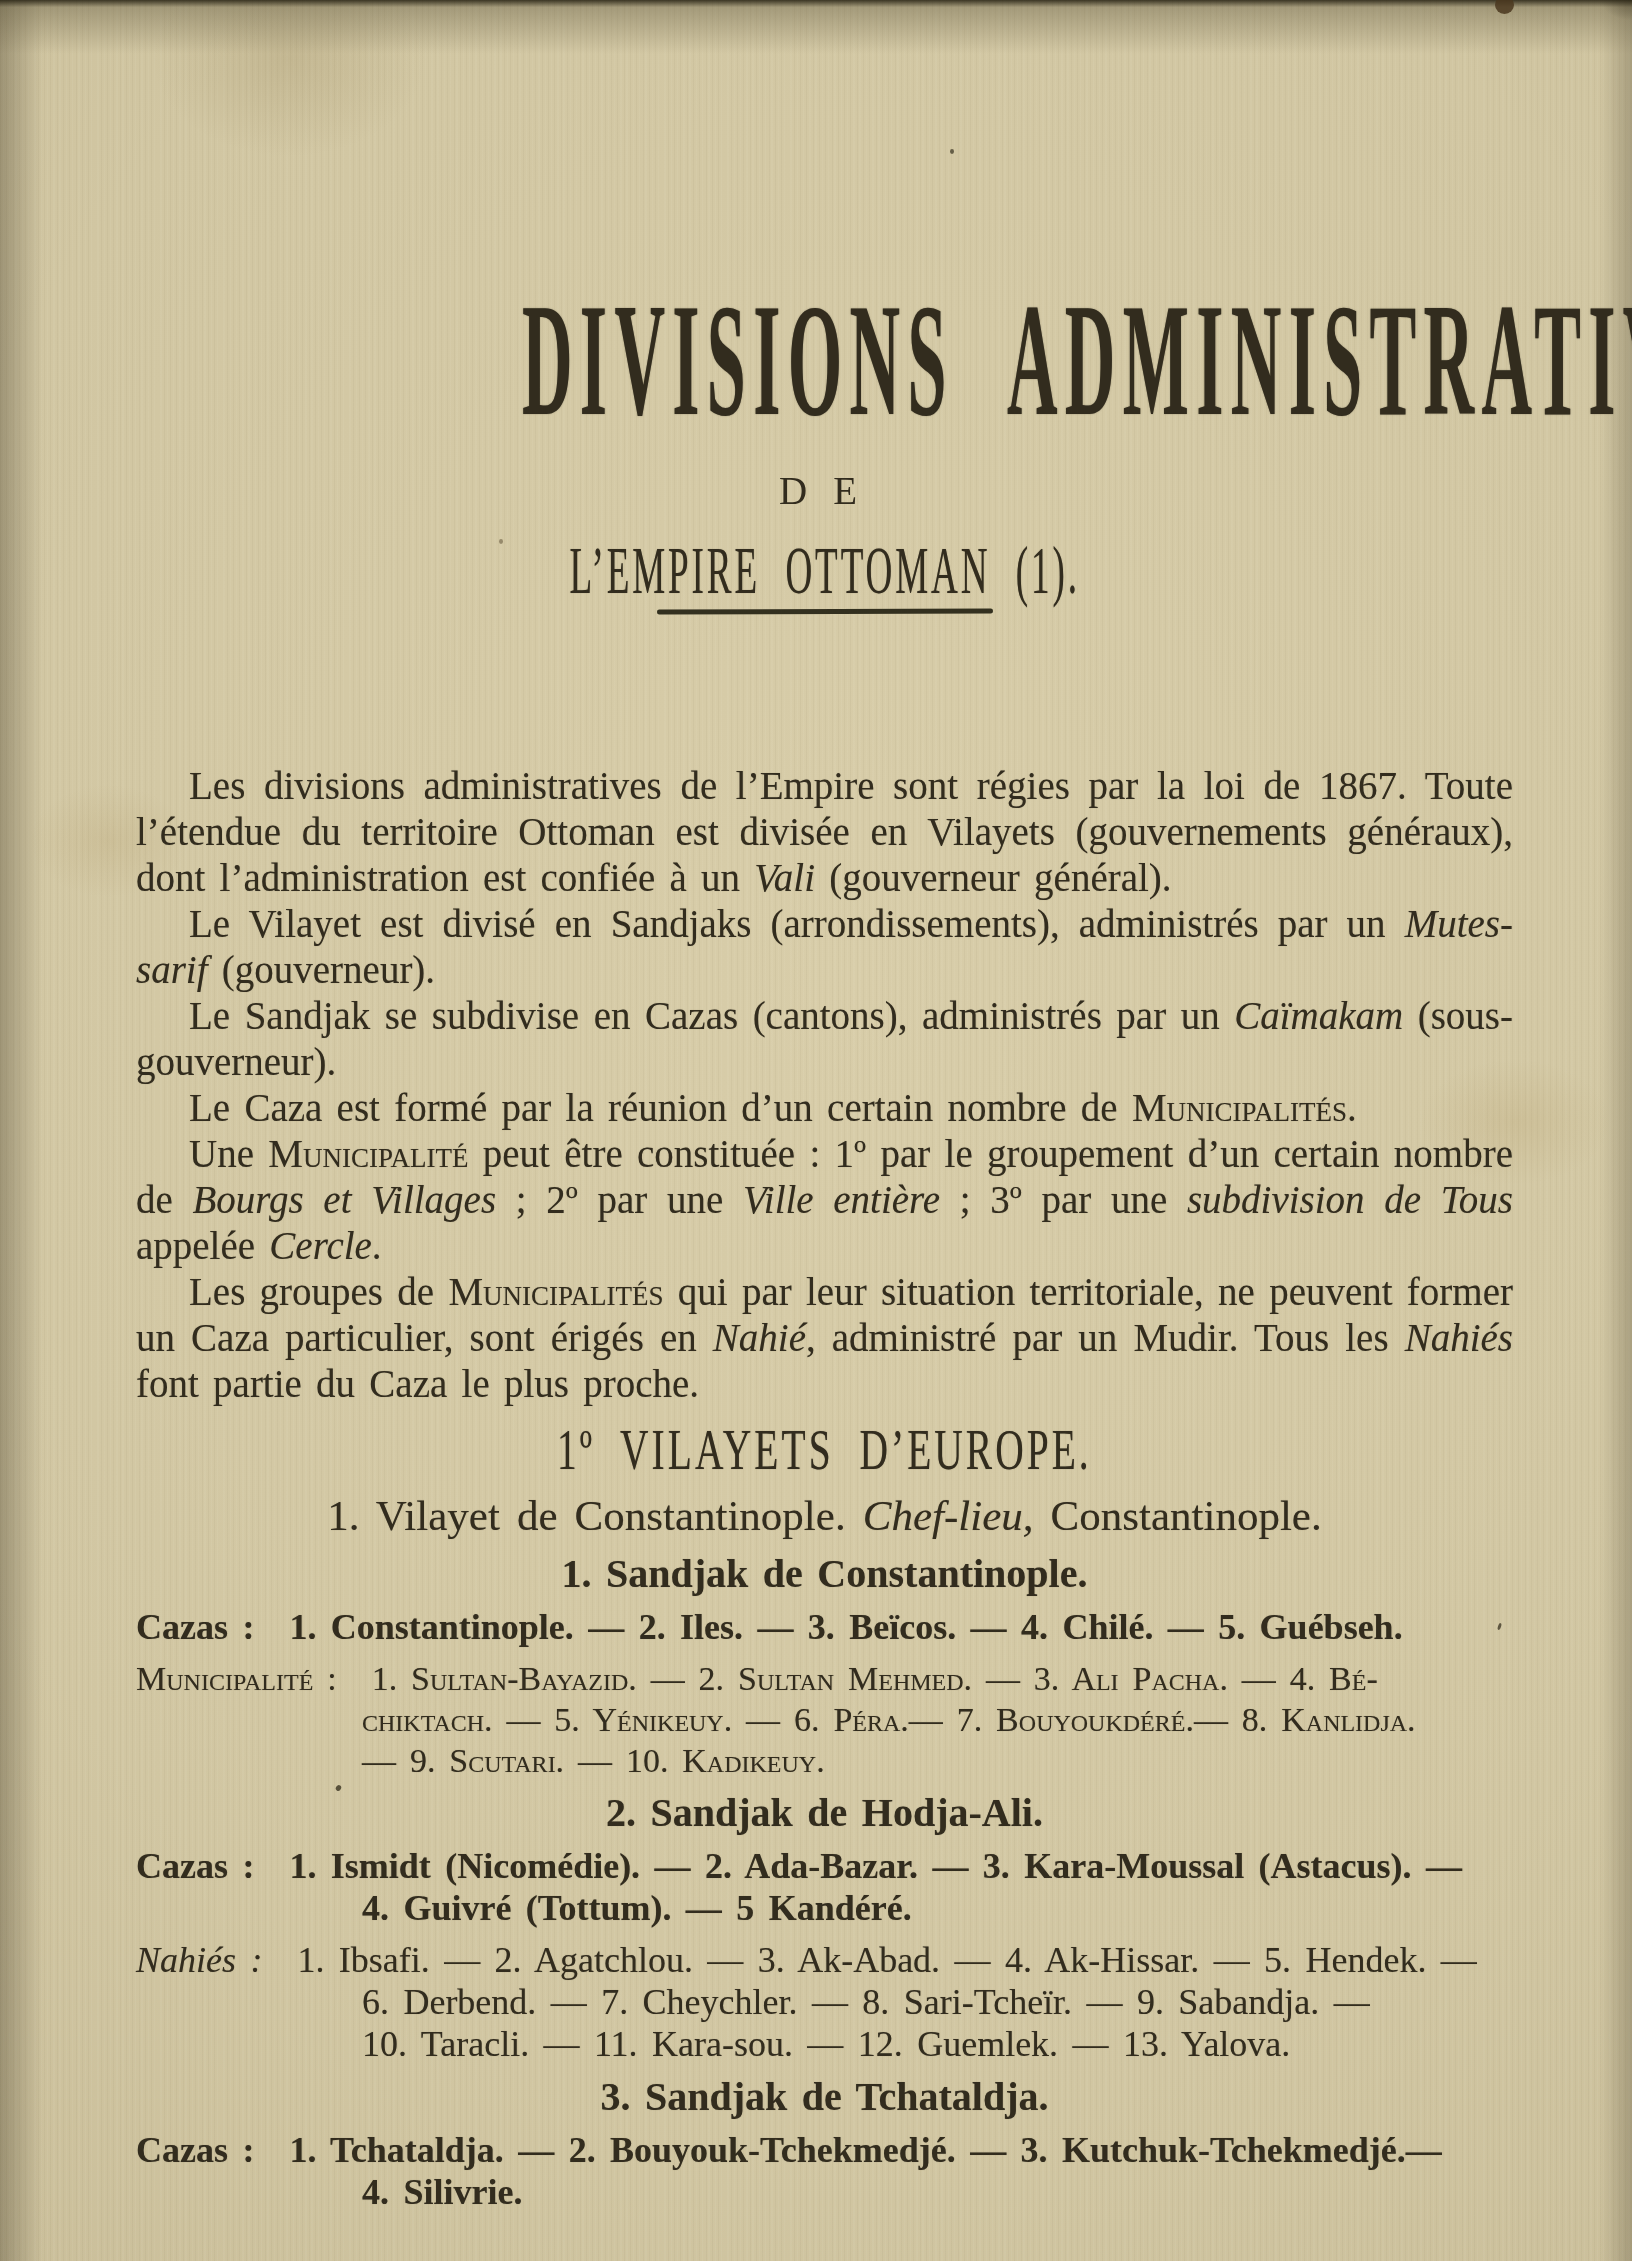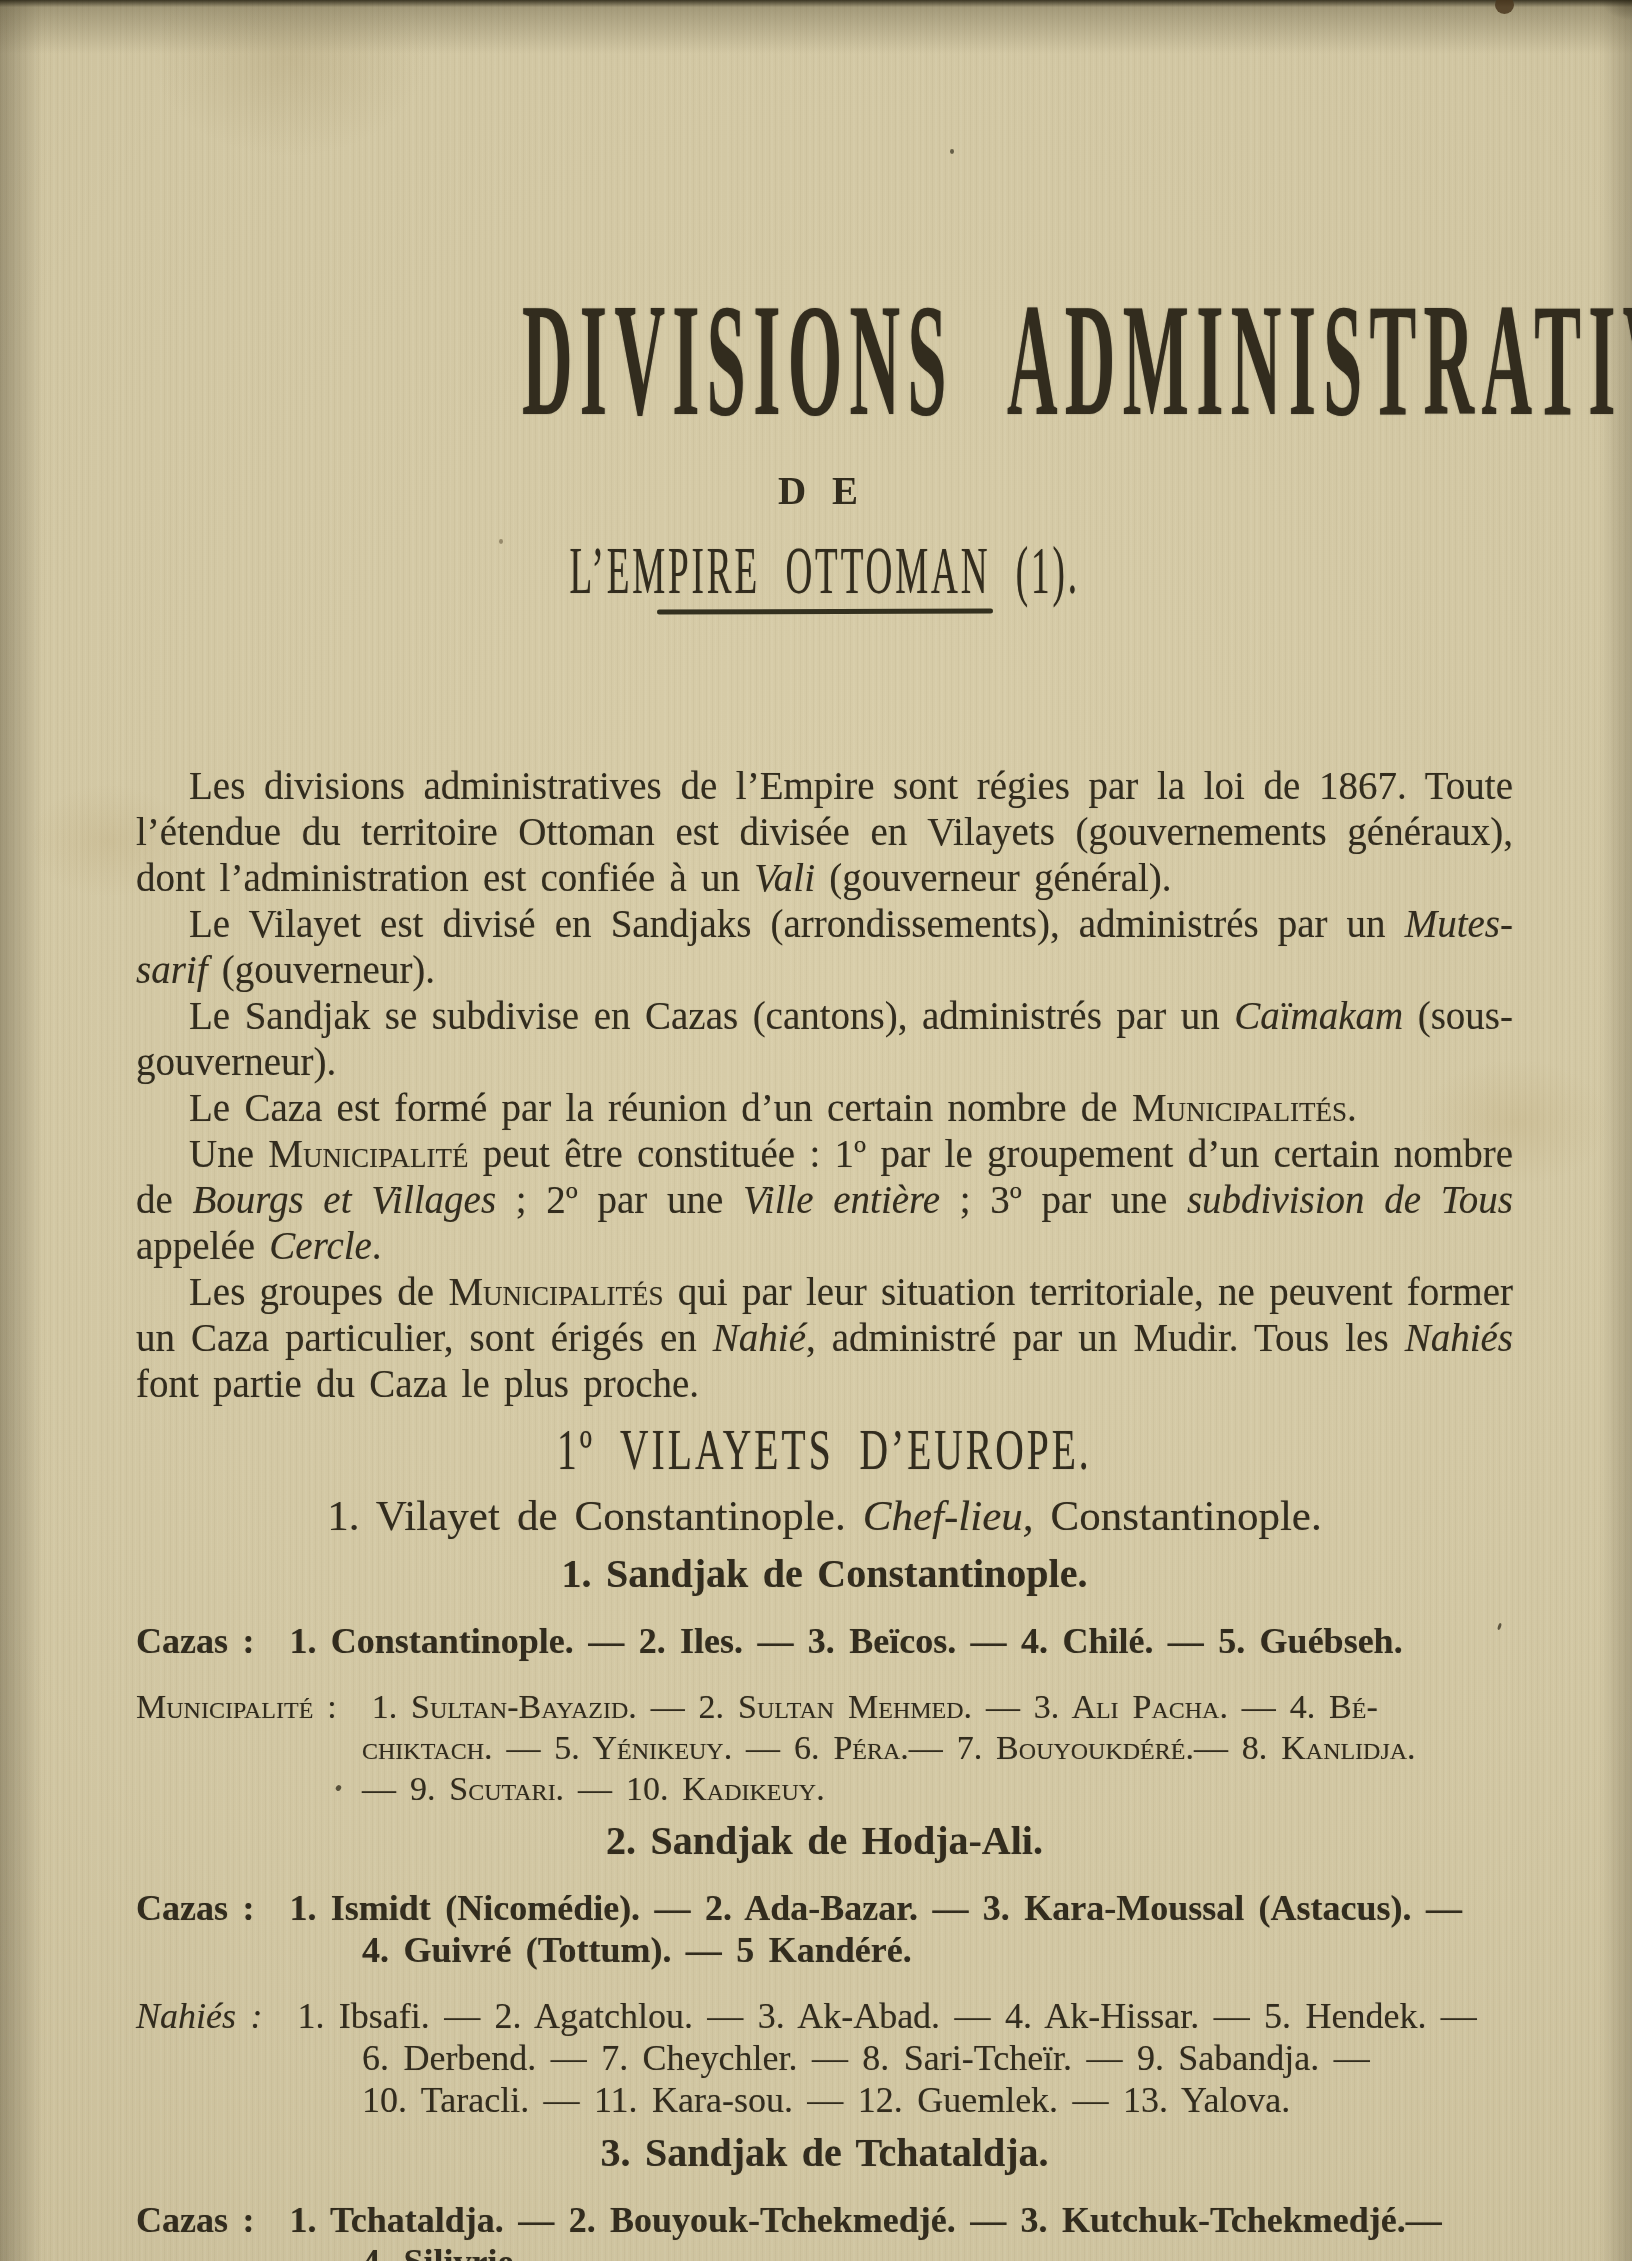--- a/index.html
+++ b/index.html
@@ -44,21 +44,20 @@
     margin-bottom:52px;
   }
   .title-text{display:inline-block;transform:scale(.62,1.42);transform-origin:50% 14%;
     text-shadow:0 0 1.4px rgba(50,44,30,.55);}
   .connector{
     text-align:center;
     font-size:39px;line-height:45px;
     letter-spacing:26px;
     margin-bottom:16px;
     margin-left:13px; 
-    font-weight:bold;
   }
   .subtitle{
     text-align:center;
     font-size:53px;line-height:70px;
     font-weight:normal;
     letter-spacing:4.1px;word-spacing:19px;
     white-space:nowrap;
     margin-bottom:10px;
   }
   .subtitle-text{display:inline-block;transform:scale(.70,1.28);transform-origin:50% 20%;
@@ -101,21 +100,21 @@
   .sandjak{margin-top:0;}
   .sandjak-h{
     margin-top:9px;
     text-align:center;
     font-weight:bold;
     font-size:40px;line-height:45px;
     word-spacing:4.5px;
     text-shadow:0 0 0.9px rgba(50,44,30,.4);
   }
   .vblock{
-    margin-top:24px;
+    margin-top:10px;
     padding-left:226px;
     font-size:36px;line-height:42px;
     word-spacing:5.4px;
     text-shadow:0 0 0.9px rgba(50,44,30,.35);
   }
   .vblock.small{font-size:34px;line-height:41px;}
   .vblock .line.first{margin-left:-226px;}
   .label{margin-right:35px;}
 
   

